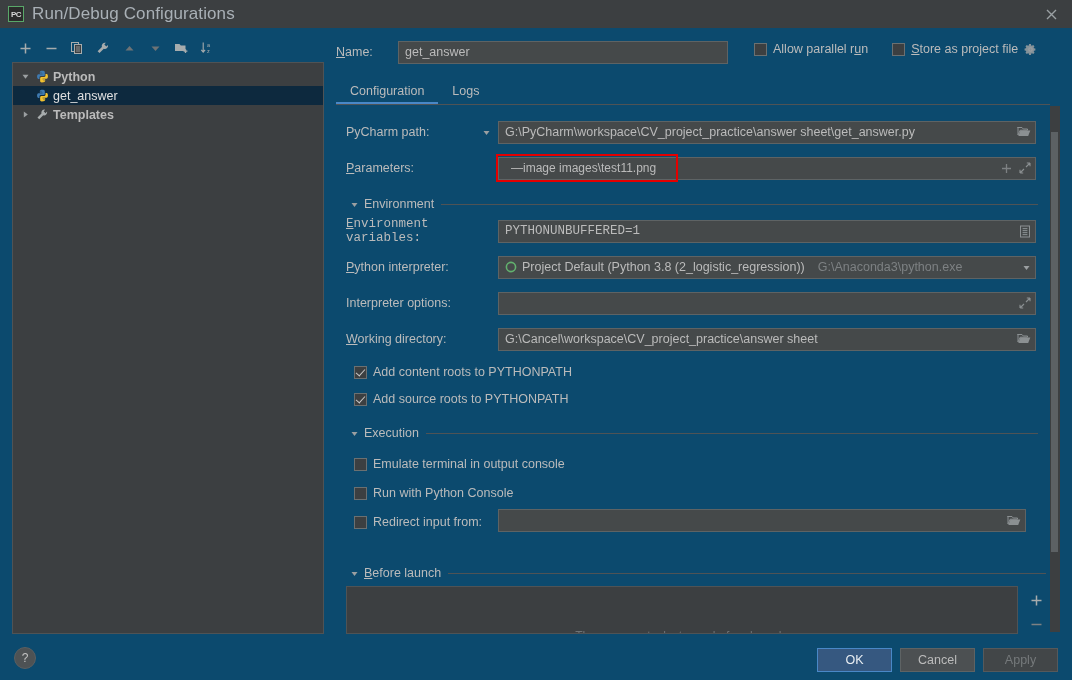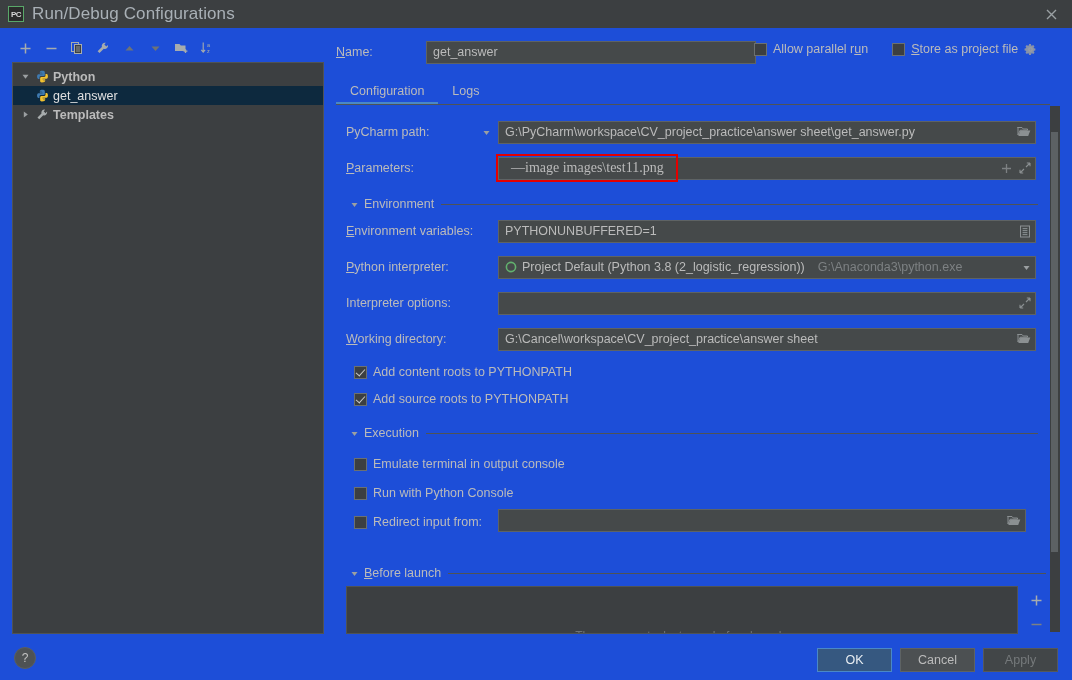--- a/index.html
+++ b/index.html
@@ -8,21 +8,21 @@
     width: 1072px; height: 680px;
     background: #3c3f41;
     font-family: "Liberation Sans", sans-serif;
     font-size: 12px;
     color: #bbbbbb;
     overflow: hidden;
   }
   #app {
     position: relative;
     width: 1072px; height: 680px;
-    background: #1d4ed8;
+    background: #0c4a6e;
   }
 
   
   .titlebar {
     position: absolute; left: 0; top: 0; width: 1072px; height: 28px;
     background: #3c3f41;
     display: flex; align-items: center;
   }
   .titlebar-icon {
     width: 16px; height: 16px; margin-left: 8px; margin-right: 8px;
@@ -84,21 +84,21 @@
   .tree-row.child { padding-left: 20px; }
   .tree-row.selected .tree-label { color: #e0e0e0; }
 
   
   .right-pane {
     position: absolute; left: 336px; top: 32px; width: 724px; height: 600px;
   }
 
   .name-row {
     position: absolute; left: 0px; top: 8px; width: 724px; height: 24px;
-    display: flex; align-items: center; gap: 28px;
+    display: flex; align-items: center;
   }
   .name-label { width: 62px; font-size: 12.5px; color: #bbbbbb; }
   .mnem { text-decoration: underline; }
   .name-input {
     width: 330px; height: 23px;
     background: #45494a; border: 1px solid #5e6364;
     color: #bbbbbb; font-size: 12.5px;
     padding: 0 6px; line-height: 21px;
     font-family: "Liberation Sans", sans-serif;
     outline: none;
@@ -176,22 +176,22 @@
   .field-icons {
     margin-left: auto; display: flex; align-items: center; gap: 7px;
     padding-left: 6px; flex: 0 0 auto;
   }
   .ficon { cursor: pointer; display: flex; align-items: center; }
 
   .params-field {
     position: relative;
   }
   .param-text {
-    font-family: Liberation Serif, serif;
-    font-size: 14px; color: #bbbbbb; white-space: nowrap;
+    font-family: Liberation Sans, sans-serif;
+    font-size: 12px; color: #bbbbbb; white-space: nowrap;
   }
   .red-outline {
     position: absolute; left: 0; top: 0;
     border: 2px solid #e40000;
     pointer-events: none;
   }
 
   
   .section-head {
     position: absolute; left: 10px; width: 692px; height: 16px;
@@ -434,21 +434,21 @@
       <div class="section-head" style="top: 90px;">
         <span class="sec-arrow">
           <svg width="9" height="9" viewBox="0 0 9 9">
               <path d="M1.5 3 L7.5 3 L4.5 7 Z" fill="#9b9fa1"></path>
             </svg>
         </span>
         <span class="sec-title">Environment</span>
         <span class="sec-line"></span>
       </div>
 
-      <div class="form-row" style="top: 113px;">
+      <div class="form-row" style="top: 113px; font-family: Liberation Mono, monospace;">
         <span class="f-label w"><span class="mnem">E</span>nvironment variables:</span>
         <span class="field" style="position:absolute; left:152px; width:538px;">
           <span class="val">PYTHONUNBUFFERED=1</span>
           <span class="field-icons">
             <span class="ficon">
               <svg width="12" height="13" viewBox="0 0 12 13">
                 <rect x="1.5" y="1" width="9" height="11" fill="none" stroke="#8b9092" stroke-width="1"></rect>
                 <path d="M3.6 3.6 H8.4 M3.6 5.6 H8.4 M3.6 7.6 H8.4 M3.6 9.6 H8.4" stroke="#8b9092" stroke-width="1"></path>
               </svg>
             </span>

